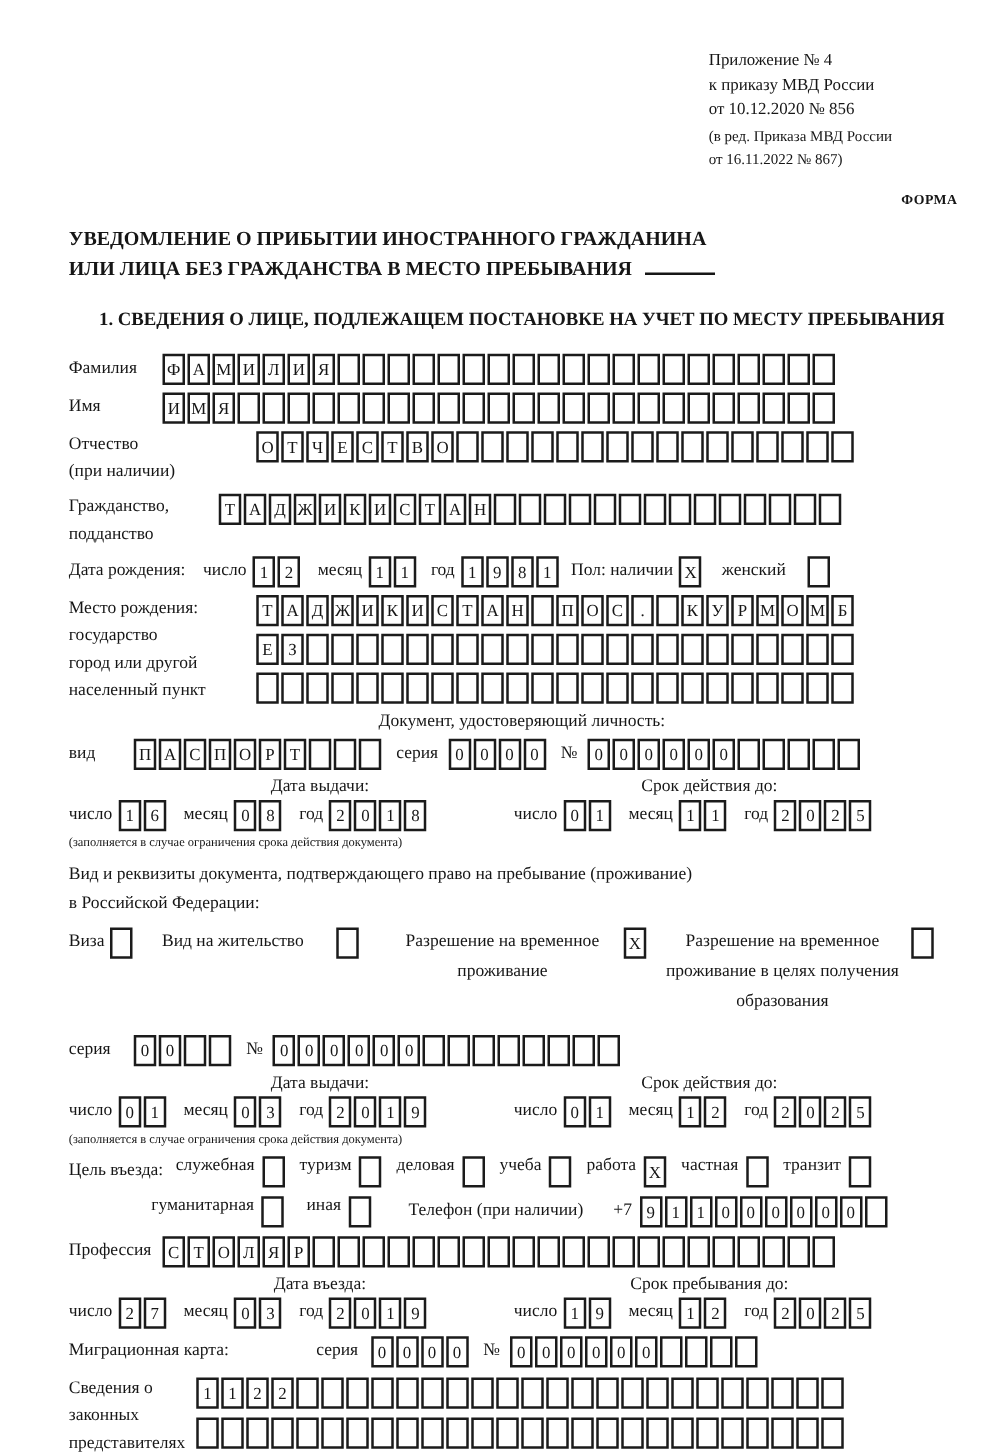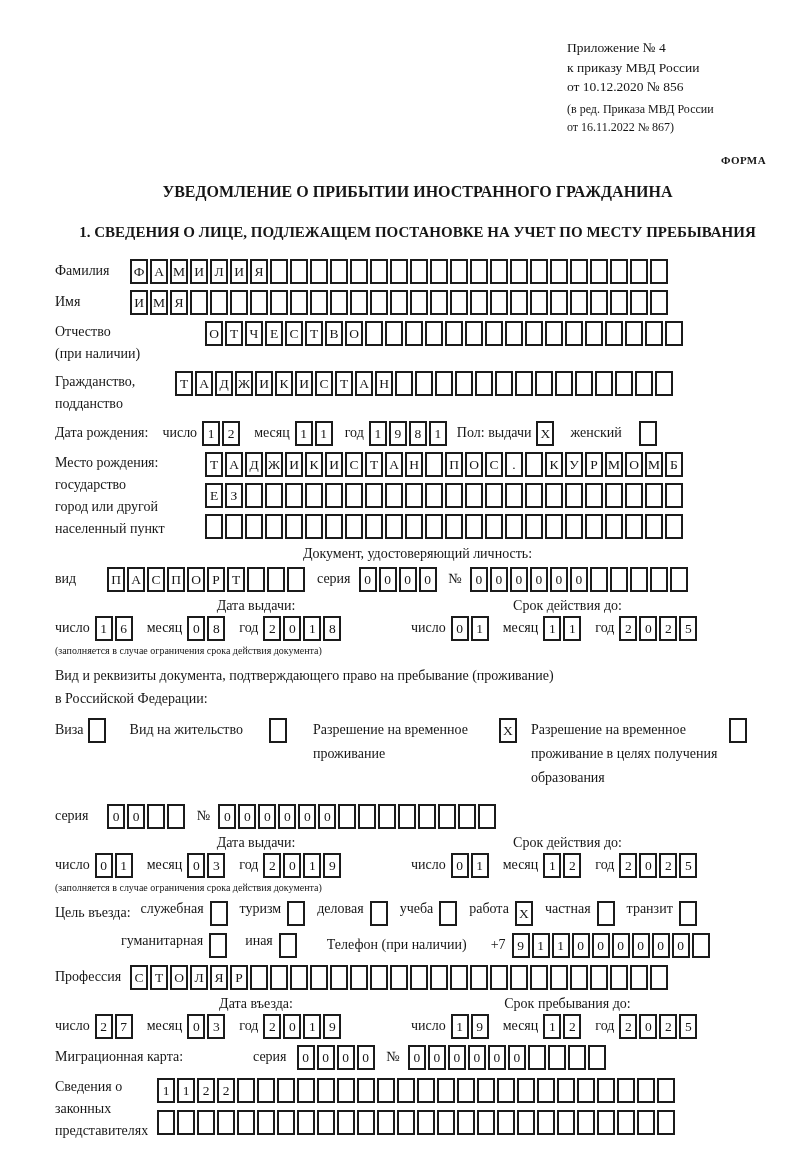--- a/index.html
+++ b/index.html
@@ -5,21 +5,21 @@
   *{box-sizing:border-box;margin:0;padding:0}
   html,body{background:#fff}
   body{width:800px;min-height:1163px;color:#161616;font-family:"Liberation Serif","DejaVu Serif",serif;font-size:14px}
   .page{width:800px;min-height:1163px;padding:38px 20px 28px 55px;position:relative}
 
   
   .hdr{margin-left:512px;font-size:13.5px;line-height:1.45}
   .hdr .rev{font-size:12px;line-height:1.5;margin-top:3px}
   .forma{text-align:right;padding-right:14px;font-weight:bold;font-size:11px;margin-top:18px;letter-spacing:.4px}
 
-  .title{text-align:center;font-weight:bold;font-size:16px;line-height:1.5;margin-top:14px}
+  .title{text-align:left;font-weight:bold;font-size:16px;line-height:1.5;margin-top:14px}
   .blank-line{display:inline-block;width:56px;height:12px;border-bottom:2px solid #161616;margin-left:10px}
   .sec-heading{font-weight:bold;font-size:15px;text-align:center;margin-top:20px;margin-bottom:18px}
 
   
   .cells{display:inline-flex;flex:none}
   .cell{display:inline-block;flex:none;width:18px;height:25px;border:2px solid #1b1b1b;margin-right:2px;
         text-align:center;line-height:21px;font-size:13.5px;font-family:"Liberation Serif",serif}
   .cells-col{display:flex;flex-direction:column;gap:6px}
 
   .row{display:flex;align-items:center;margin-bottom:6px}
@@ -36,21 +36,21 @@
   .half-l{width:356px}
   .dlbl{margin-right:5px;flex:none}
   .dgrp .cells{margin-right:12px}
   .note-r{text-align:left;padding-right:28px;font-size:10px;margin:-2px 0 8px 0}
 
   .para{line-height:23px}
   .vrow{display:flex;align-items:flex-start;margin:8px 0 14px 0}
   .opt{display:flex;align-items:flex-start}
   .opt .olbl{line-height:24px}
   .opt .cells{margin-left:8px}
-  .olbl.c{text-align:left}
+  .olbl.c{text-align:center}
   .mw178{max-width:178px}.mw190{max-width:190px}
   .gap22{margin-left:22px}.gap26{margin-left:24px}.gap14{margin-left:12px}
 
   .prow{display:flex;align-items:center;margin-bottom:7px}
   .prow .opt{align-items:flex-start;margin-left:10px}
   .prow .opt .cells{margin-left:6px}
   .indent66{margin-left:66px}
 </style>
 </head>
 <body>
@@ -64,20 +64,21 @@
     <div class="rev">
       <div>(в ред. Приказа МВД России</div>
       <div>от 16.11.2022 № 867)</div>
     </div>
   </div>
 
   <div class="forma">ФОРМА</div>
 
   <div class="title">
     <div>УВЕДОМЛЕНИЕ О ПРИБЫТИИ ИНОСТРАННОГО ГРАЖДАНИНА</div>
+    <div><span>ИЛИ ЛИЦА БЕЗ ГРАЖДАНСТВА В МЕСТО ПРЕБЫВАНИЯ</span><span class="blank-line"></span></div>
   </div>
 
   <div class="sec-heading">1. СВЕДЕНИЯ О ЛИЦЕ, ПОДЛЕЖАЩЕМ ПОСТАНОВКЕ НА УЧЕТ ПО МЕСТУ ПРЕБЫВАНИЯ</div>
 
   <div class="row">
     <span class="lbl w75">Фамилия</span>
     <span class="cells">
         <span class="cell">Ф</span>
         <span class="cell">А</span>
         <span class="cell">М</span>
@@ -220,21 +221,21 @@
         <span class="cell">1</span>
         <span class="cell">1</span>
       </span>
     <span class="dlbl" style="margin-left:10px">год</span>
     <span class="cells">
         <span class="cell">1</span>
         <span class="cell">9</span>
         <span class="cell">8</span>
         <span class="cell">1</span>
       </span>
-    <span class="dlbl" style="margin-left:8px">Пол: выдачи</span>
+    <span class="dlbl" style="margin-left:8px">Пол: наличии</span>
     <span class="cells">
         <span class="cell">X</span>
       </span>
     <span class="dlbl" style="margin-left:14px">женский</span>
     <span class="cells" style="margin-left:12px">
         <span class="cell"></span>
       </span>
   </div>
 
   <div class="row top" style="margin-top:6px">

